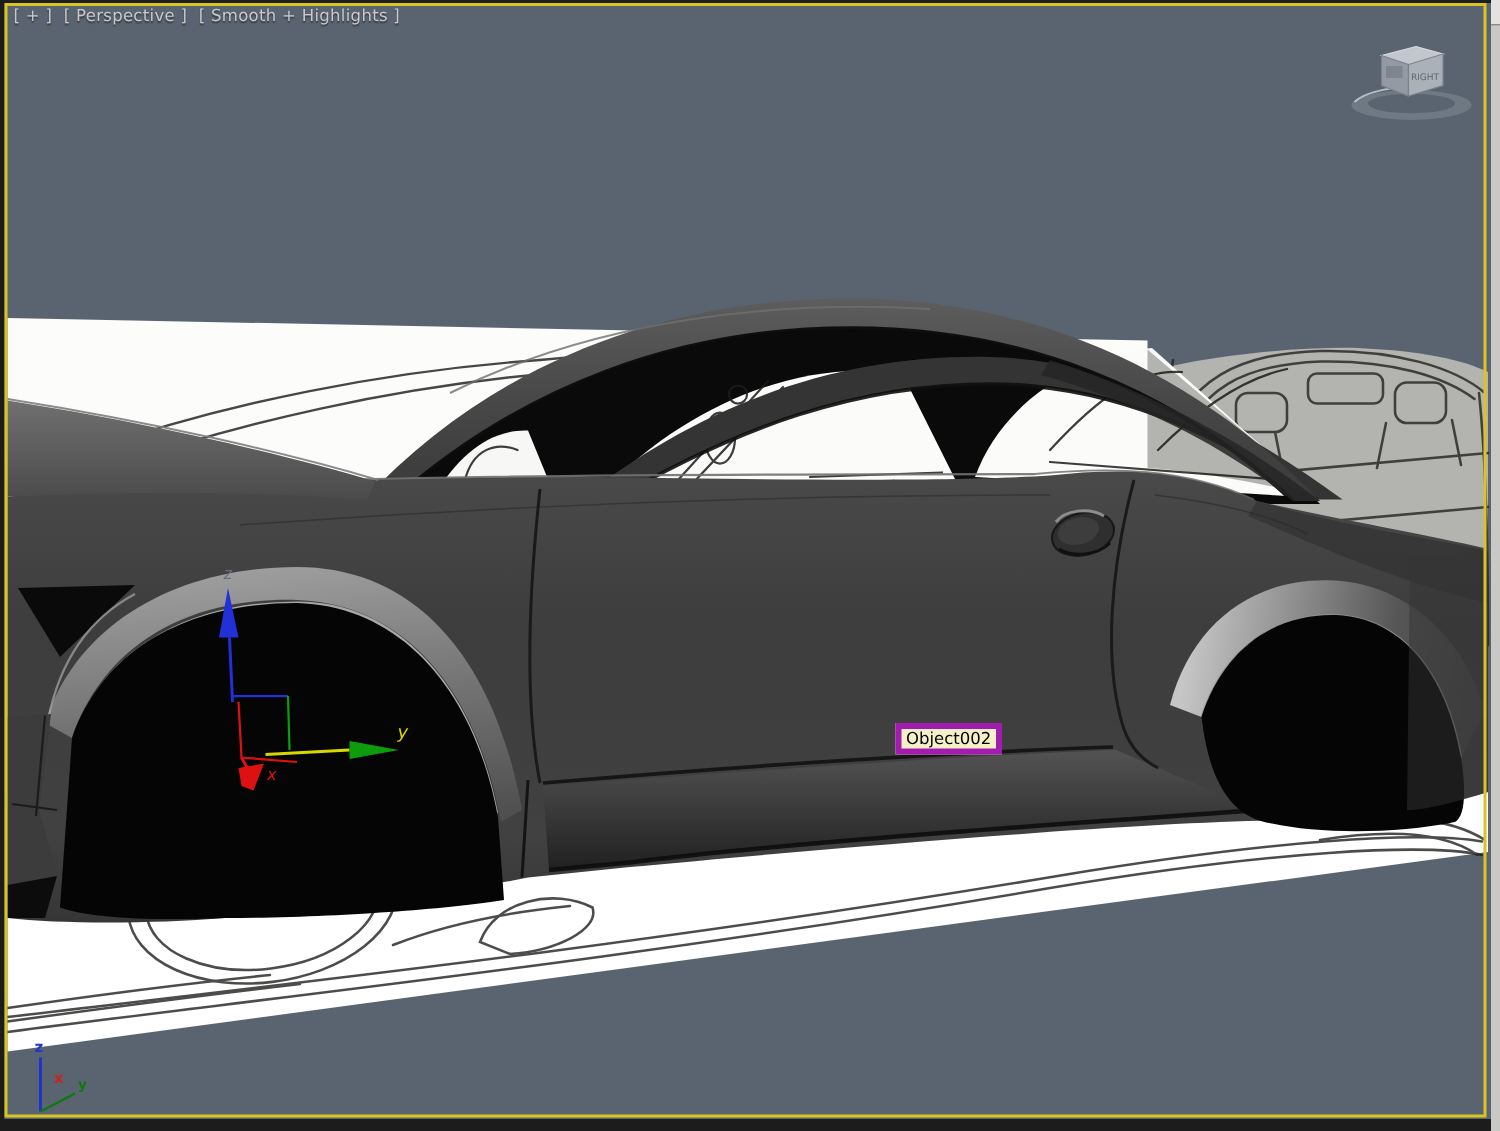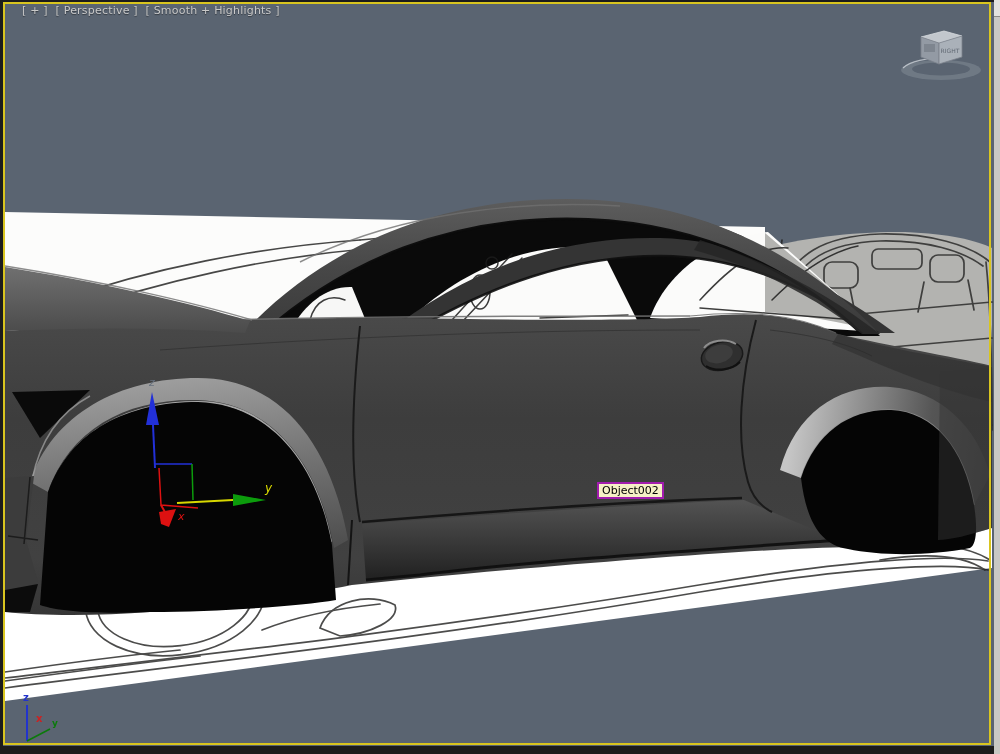--- a/index.html
+++ b/index.html
@@ -1,24 +1,24 @@
 <!DOCTYPE html>
 <html><head>
 <meta charset="utf-8">
 <style>
   html,body{margin:0;padding:0;background:#1c1c1c;}
   #stage{position:relative;width:1000px;height:754px;overflow:hidden;background:#1c1c1c;
          font-family:"DejaVu Sans","Liberation Sans",sans-serif;}
   .abs{position:absolute;}
   #scene-svg{position:absolute;left:0;top:0;z-index:1;}
   
-  #viewport-label{left:22px;top:4px;z-index:3;color:#c9c9c9;font-size:11px;letter-spacing:.2px;
+  #viewport-label{left:9px;top:4px;z-index:3;color:#c9c9c9;font-size:11px;letter-spacing:.2px;
                   text-shadow:0 1px 1px rgba(0,0,0,.45);cursor:default;white-space:nowrap;}
   #viewport-label span{margin-right:4px;}
-  #object-tooltip{left:597px;top:482px;z-index:3;background:#f6f0c6;border:2px solid #a21caf;
+  #object-tooltip{left:597px;top:482px;z-index:3;background:#f6f0c6;border:4px solid #a21caf;
                   color:#000;font-size:11px;line-height:13px;padding:0 3px;white-space:nowrap;}
   
   #frame-top{left:0;top:0;width:1000px;height:2px;background:#1c1c1c;z-index:4;}
   #frame-left{left:0;top:0;width:3px;height:754px;background:#1c1c1c;z-index:4;}
   #frame-bottom{left:0;top:746px;width:1000px;height:8px;background:#1c1c1c;z-index:4;}
   #right-strip{left:994px;top:0;width:6px;height:754px;background:#c8c8c4;z-index:4;}
   #right-strip-top{left:994px;top:0;width:6px;height:16px;background:#e2e2de;border-bottom:1px solid #8a8a86;z-index:5;}
   #viewport-border{left:3px;top:2px;width:988px;height:743px;border:2px solid #d9c51f;box-sizing:border-box;z-index:5;pointer-events:none;}
 </style>
 </head>

